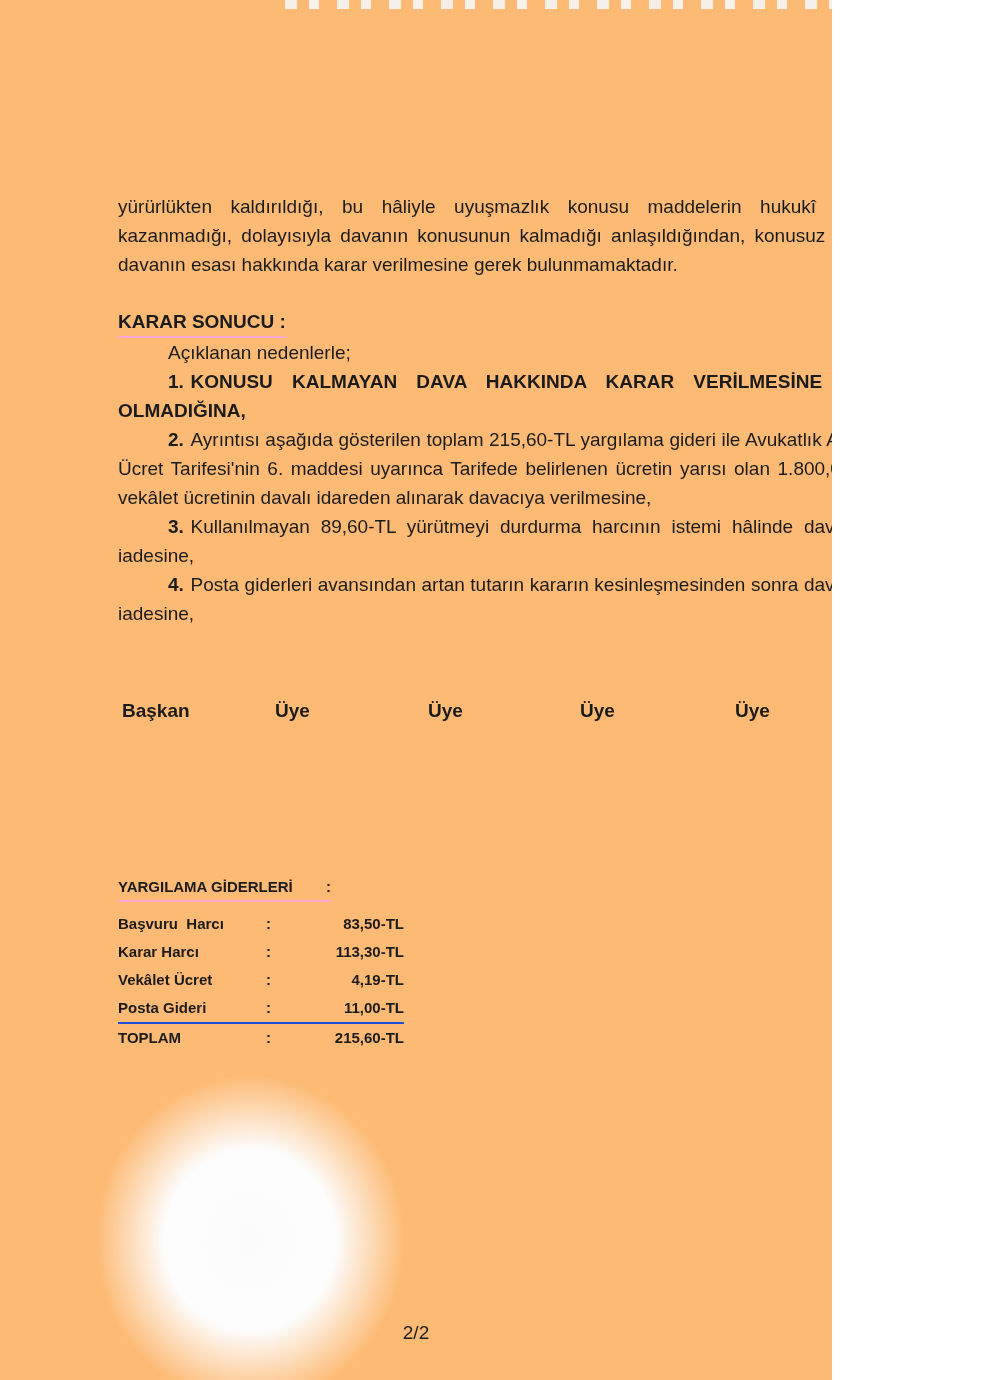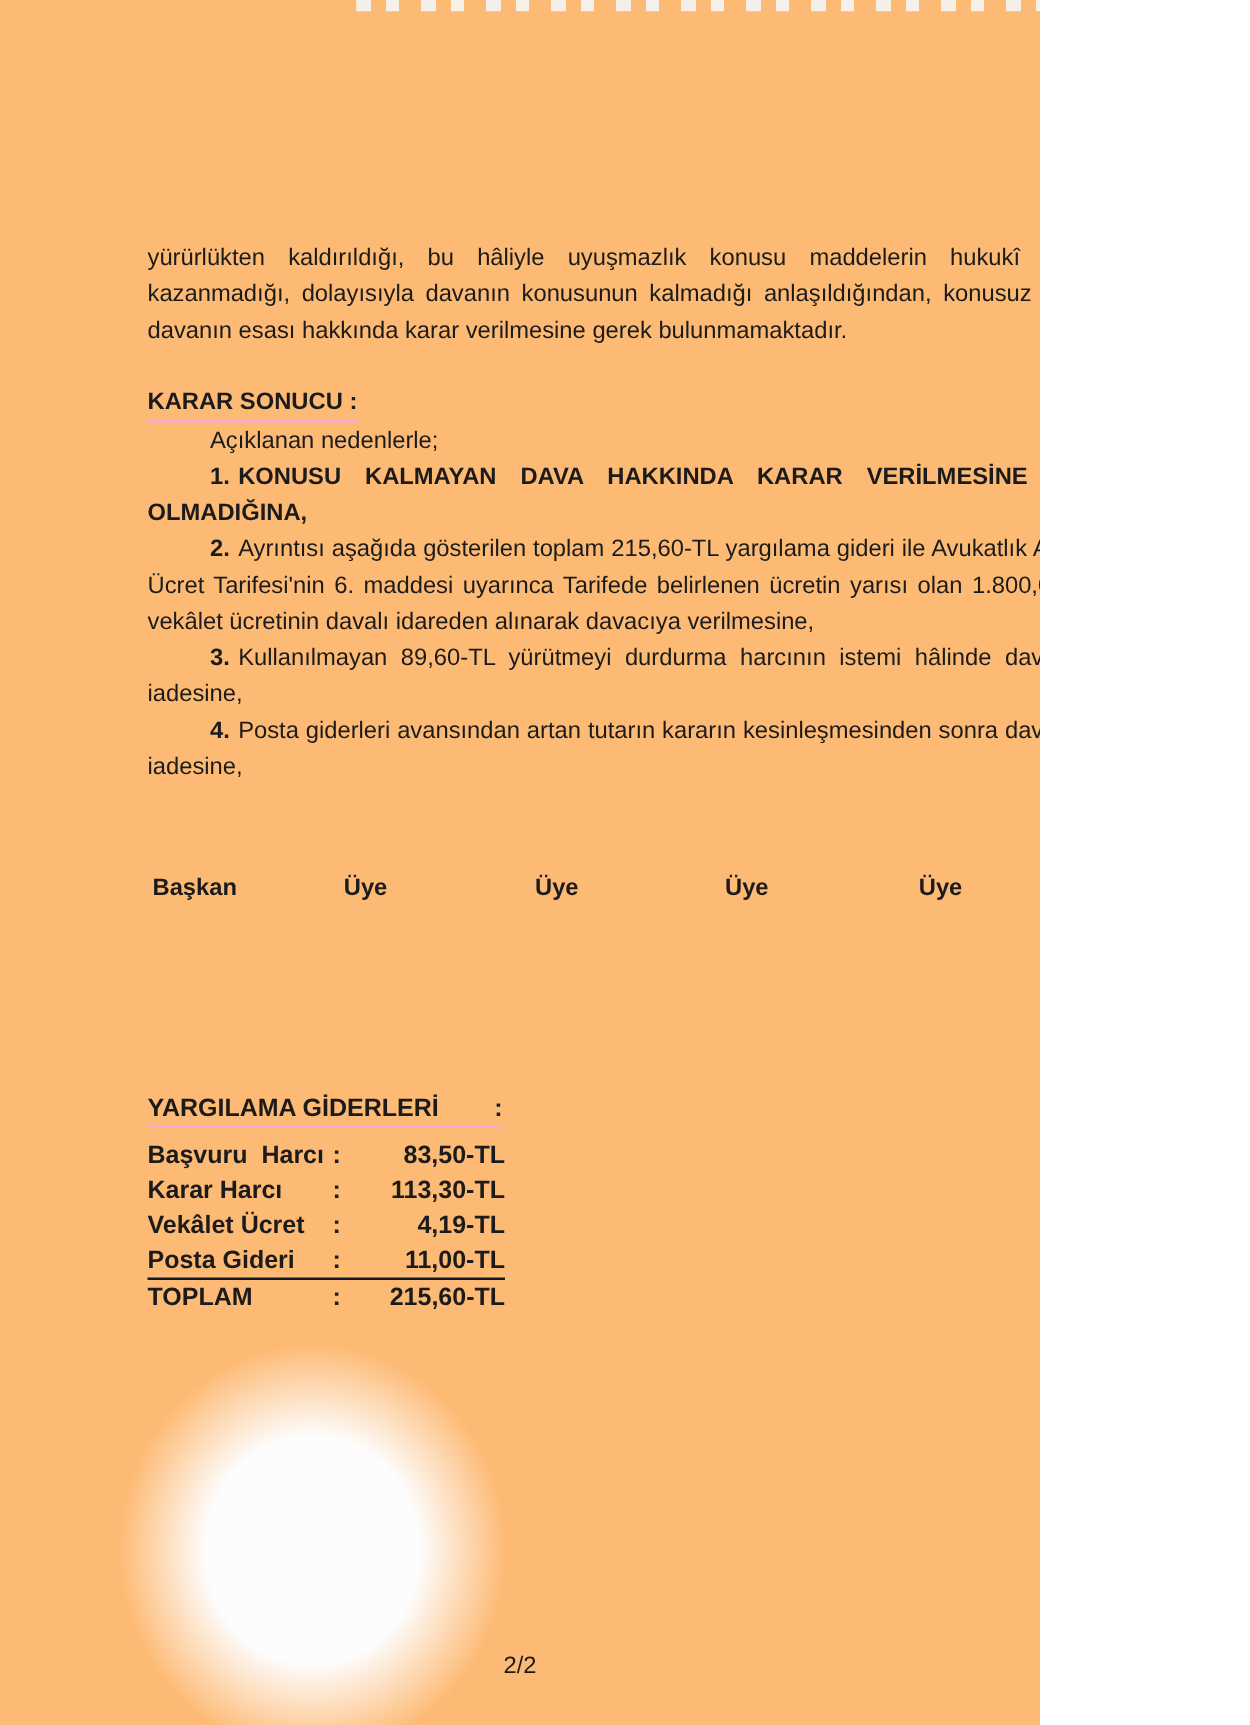--- a/index.html
+++ b/index.html
@@ -66,34 +66,34 @@
   .signature-row span { position: absolute; top: 0; white-space: nowrap; }
   .sig-0 { left: 4px; }
   .sig-1 { left: 157px; }
   .sig-2 { left: 310px; }
   .sig-3 { left: 462px; }
   .sig-4 { left: 617px; }
 
   .costs {
     position: absolute;
     left: 118px; top: 874px;
-    font-size: 20px;
+    font-size: 15px;
   }
   .costs-heading-wrap { line-height: 26px; }
   .cost-rows { margin-top: 8px; font-weight: bold; }
   .cost-row {
     display: flex;
     width: 286px;
     line-height: 28px;
     align-items: baseline;
   }
   .cost-label { width: 148px; white-space: pre; }
   .cost-colon { width: 14px; }
   .cost-value { flex: 1; text-align: right; }
-  .cost-row.underlined { border-bottom: 2px solid #0f172a; }
+  .cost-row.underlined { border-bottom: 2px solid #1d4ed8; }
   .cost-row.total .cost-value { text-align: right; padding-left: 13px; }
 
   .page-footer {
     position: absolute;
     left: 0; top: 1318px;
     width: 100%;
     text-align: center;
     font-size: 19px;
     line-height: 29px;
   }

